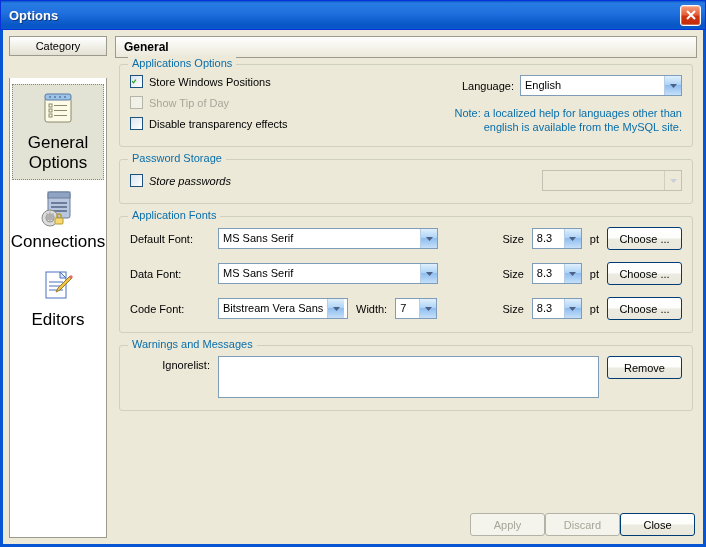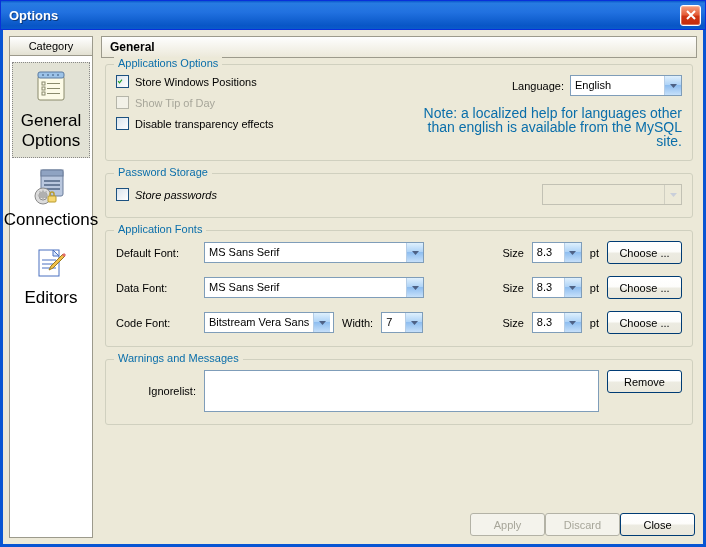--- a/index.html
+++ b/index.html
@@ -53,23 +53,24 @@
     border: 3px solid #0855d3;
     border-top: none;
     background: #ece9d8;
     padding: 6px;
     display: flex;
     gap: 8px;
   }
 
   
   .sidebar {
-    width: 84px;
+    width: 98px;
     display: flex;
     flex-direction: column;
+    gap: 22px;
   }
   .sidebar-header {
     border: 1px solid #9c9a8c;
     background: linear-gradient(to bottom, #fff, #e3e1d2);
     text-align: center;
     height: 20px;
     line-height: 18px;
     font-size: 11px;
   }
   .sidebar-body {
@@ -223,21 +224,21 @@
   .btn.disabled {
     border-color: #b3b2a6;
     color: #a7a69a;
     cursor: default;
     background: #f4f3ec;
   }
 
   .note-text {
     color: #0a6eaa;
     text-align: right;
-    font-size: 14px;
+    font-size: 11px;
     line-height: 14px;
   }
 
   
   .footer {
     display: flex;
     justify-content: flex-end;
     gap: 0;
     padding: 6px 2px 2px;
   }
@@ -344,21 +345,21 @@
               <span class="chk-label">Show Tip of Day</span>
             </div>
             <div class="checkbox">
               <span class="chk"></span>
               <span class="chk-label">Disable transparency effects</span>
             </div>
           </div>
           <div class="app-opts-right">
             <div style="display:flex; align-items:center; gap:6px;">
               <span class="lbl">Language:</span>
-              <div class="combo" style="width:112px;justify-content:flex-end;">
+              <div class="combo" style="width:162px;justify-content:flex-end;">
                 <span class="combo-text">English</span>
                 <span style="flex:1"></span>
                 <span class="combo-btn">
                   <svg viewBox="0 0 7 4">
                       <path d="M0 0 L3.5 4 L7 0 Z" fill="#4d6185"></path>
                     </svg>
                 </span>
               </div>
             </div>
             <div class="note-text">Note: a localized help for languages other than english is available from the MySQL site.</div>
@@ -472,21 +473,21 @@
               </span>
           </div>
           <span class="lbl">pt</span>
           <button class="btn">Choose ...</button>
         </div>
       </div>
 
       <div class="group">
         <span class="group-title">Warnings and Messages</span>
         <div style="display:flex; align-items:flex-start; gap:8px;">
-          <span class="lbl" style="width:80px;text-align:right; padding-top:3px;margin-top:12px;">Ignorelist:</span>
+          <span class="lbl" style="width:80px;text-align:right; padding-top:3px;">Ignorelist:</span>
           <div class="textbox" style="flex:1; height:42px;"></div>
           <button class="btn">Remove</button>
         </div>
       </div>
 
     </div>
 
     <div class="footer">
       <button class="btn disabled">Apply</button>
       <button class="btn disabled">Discard</button>

